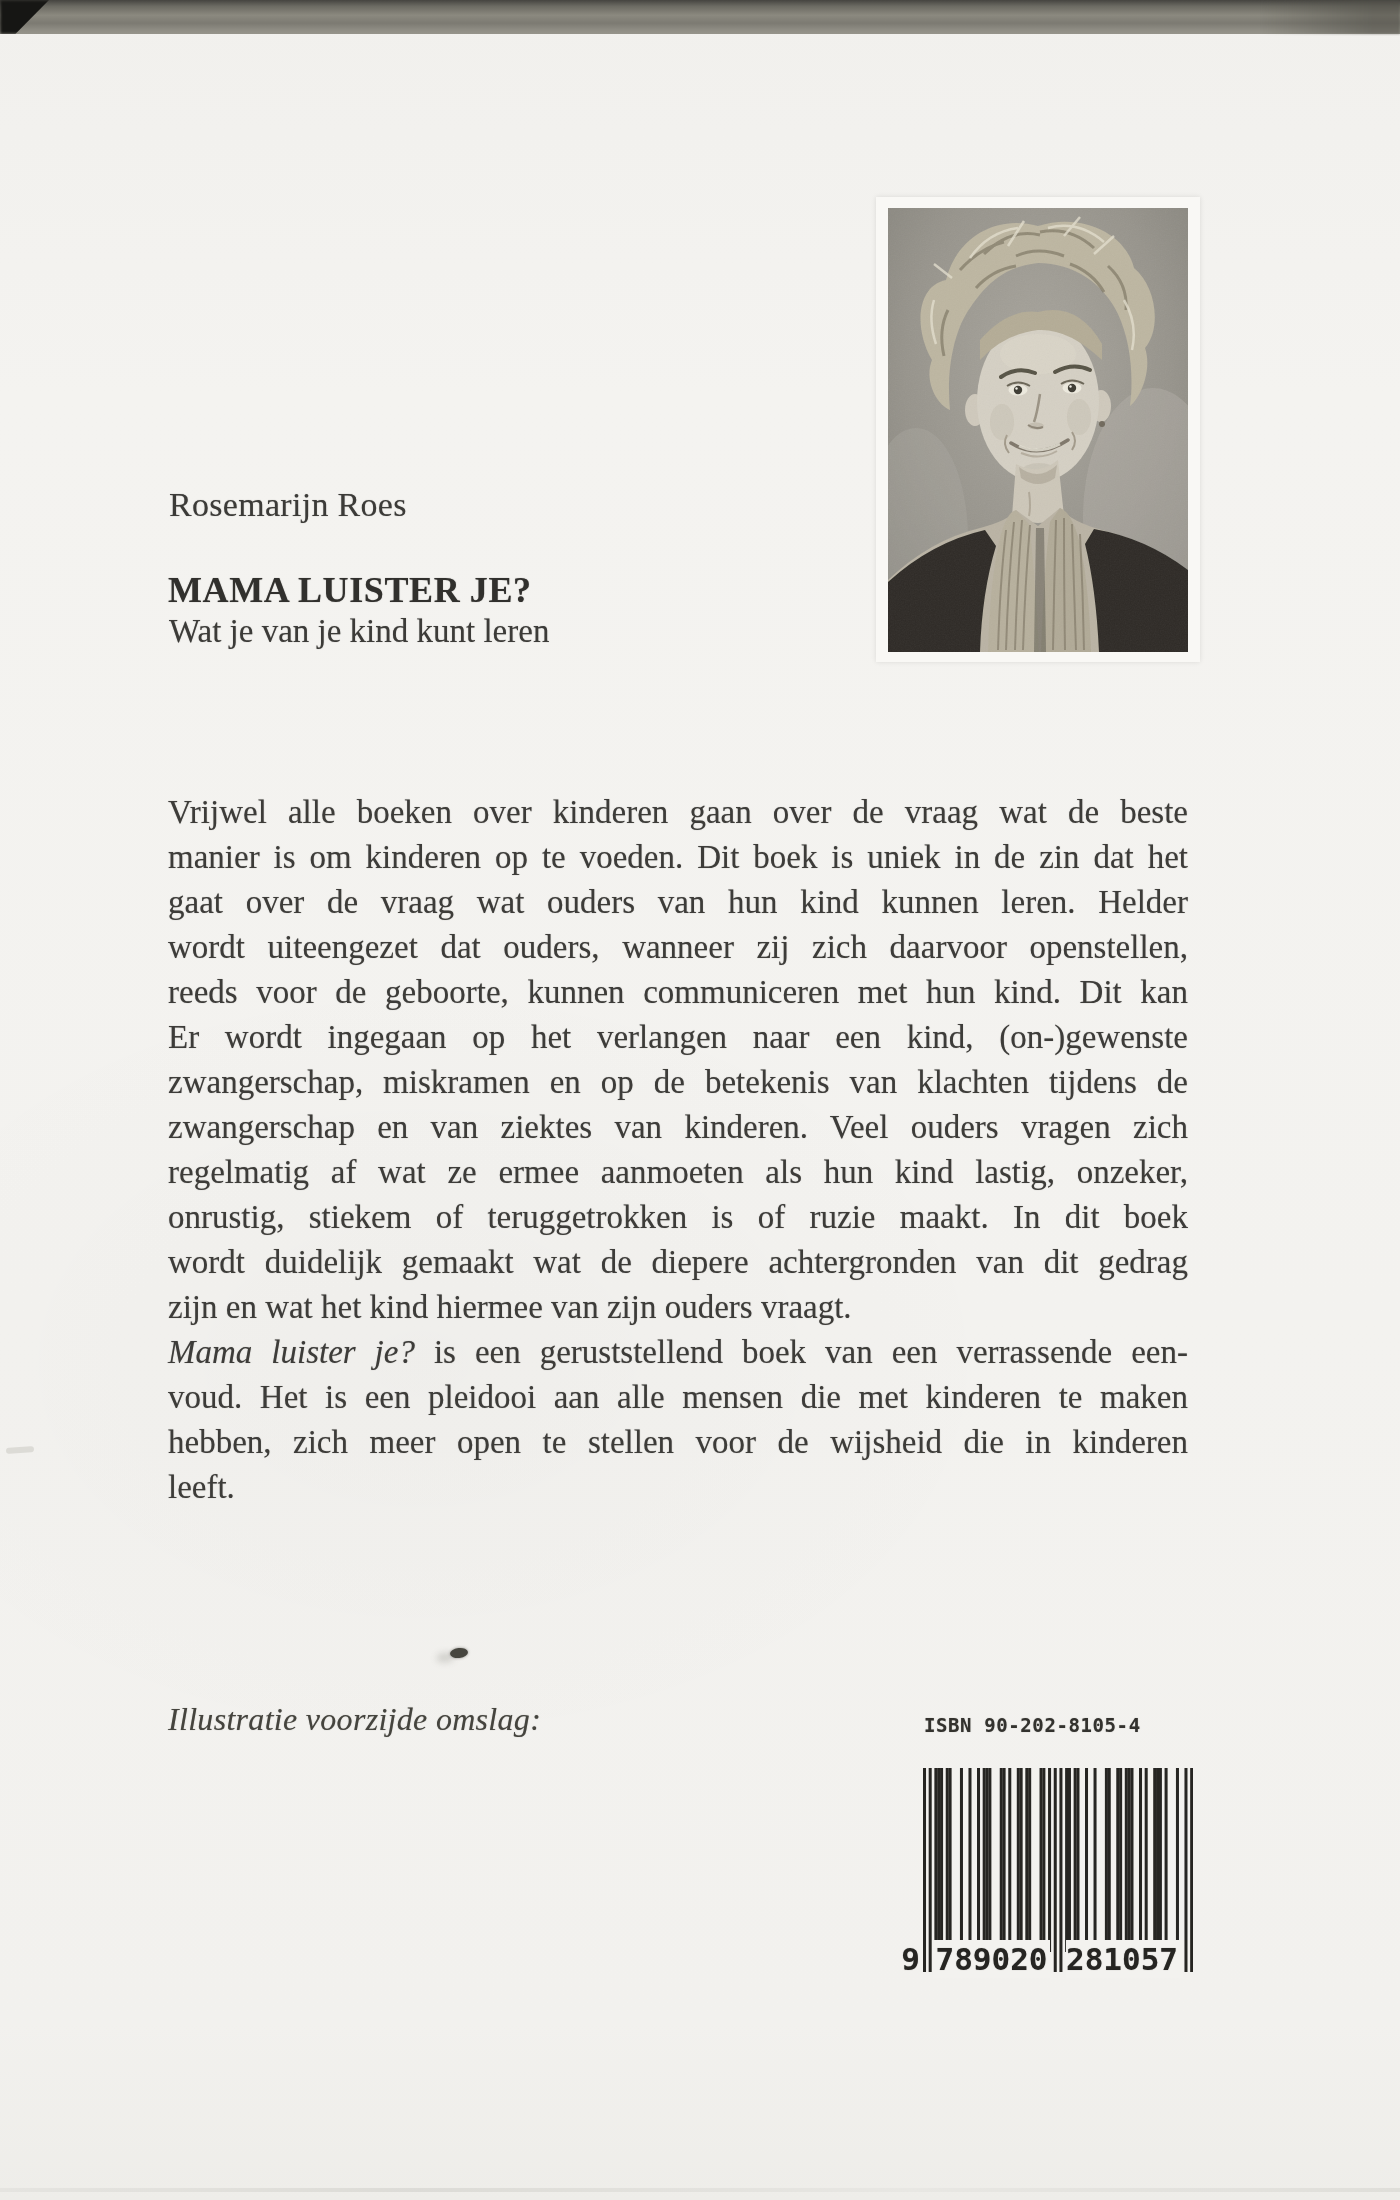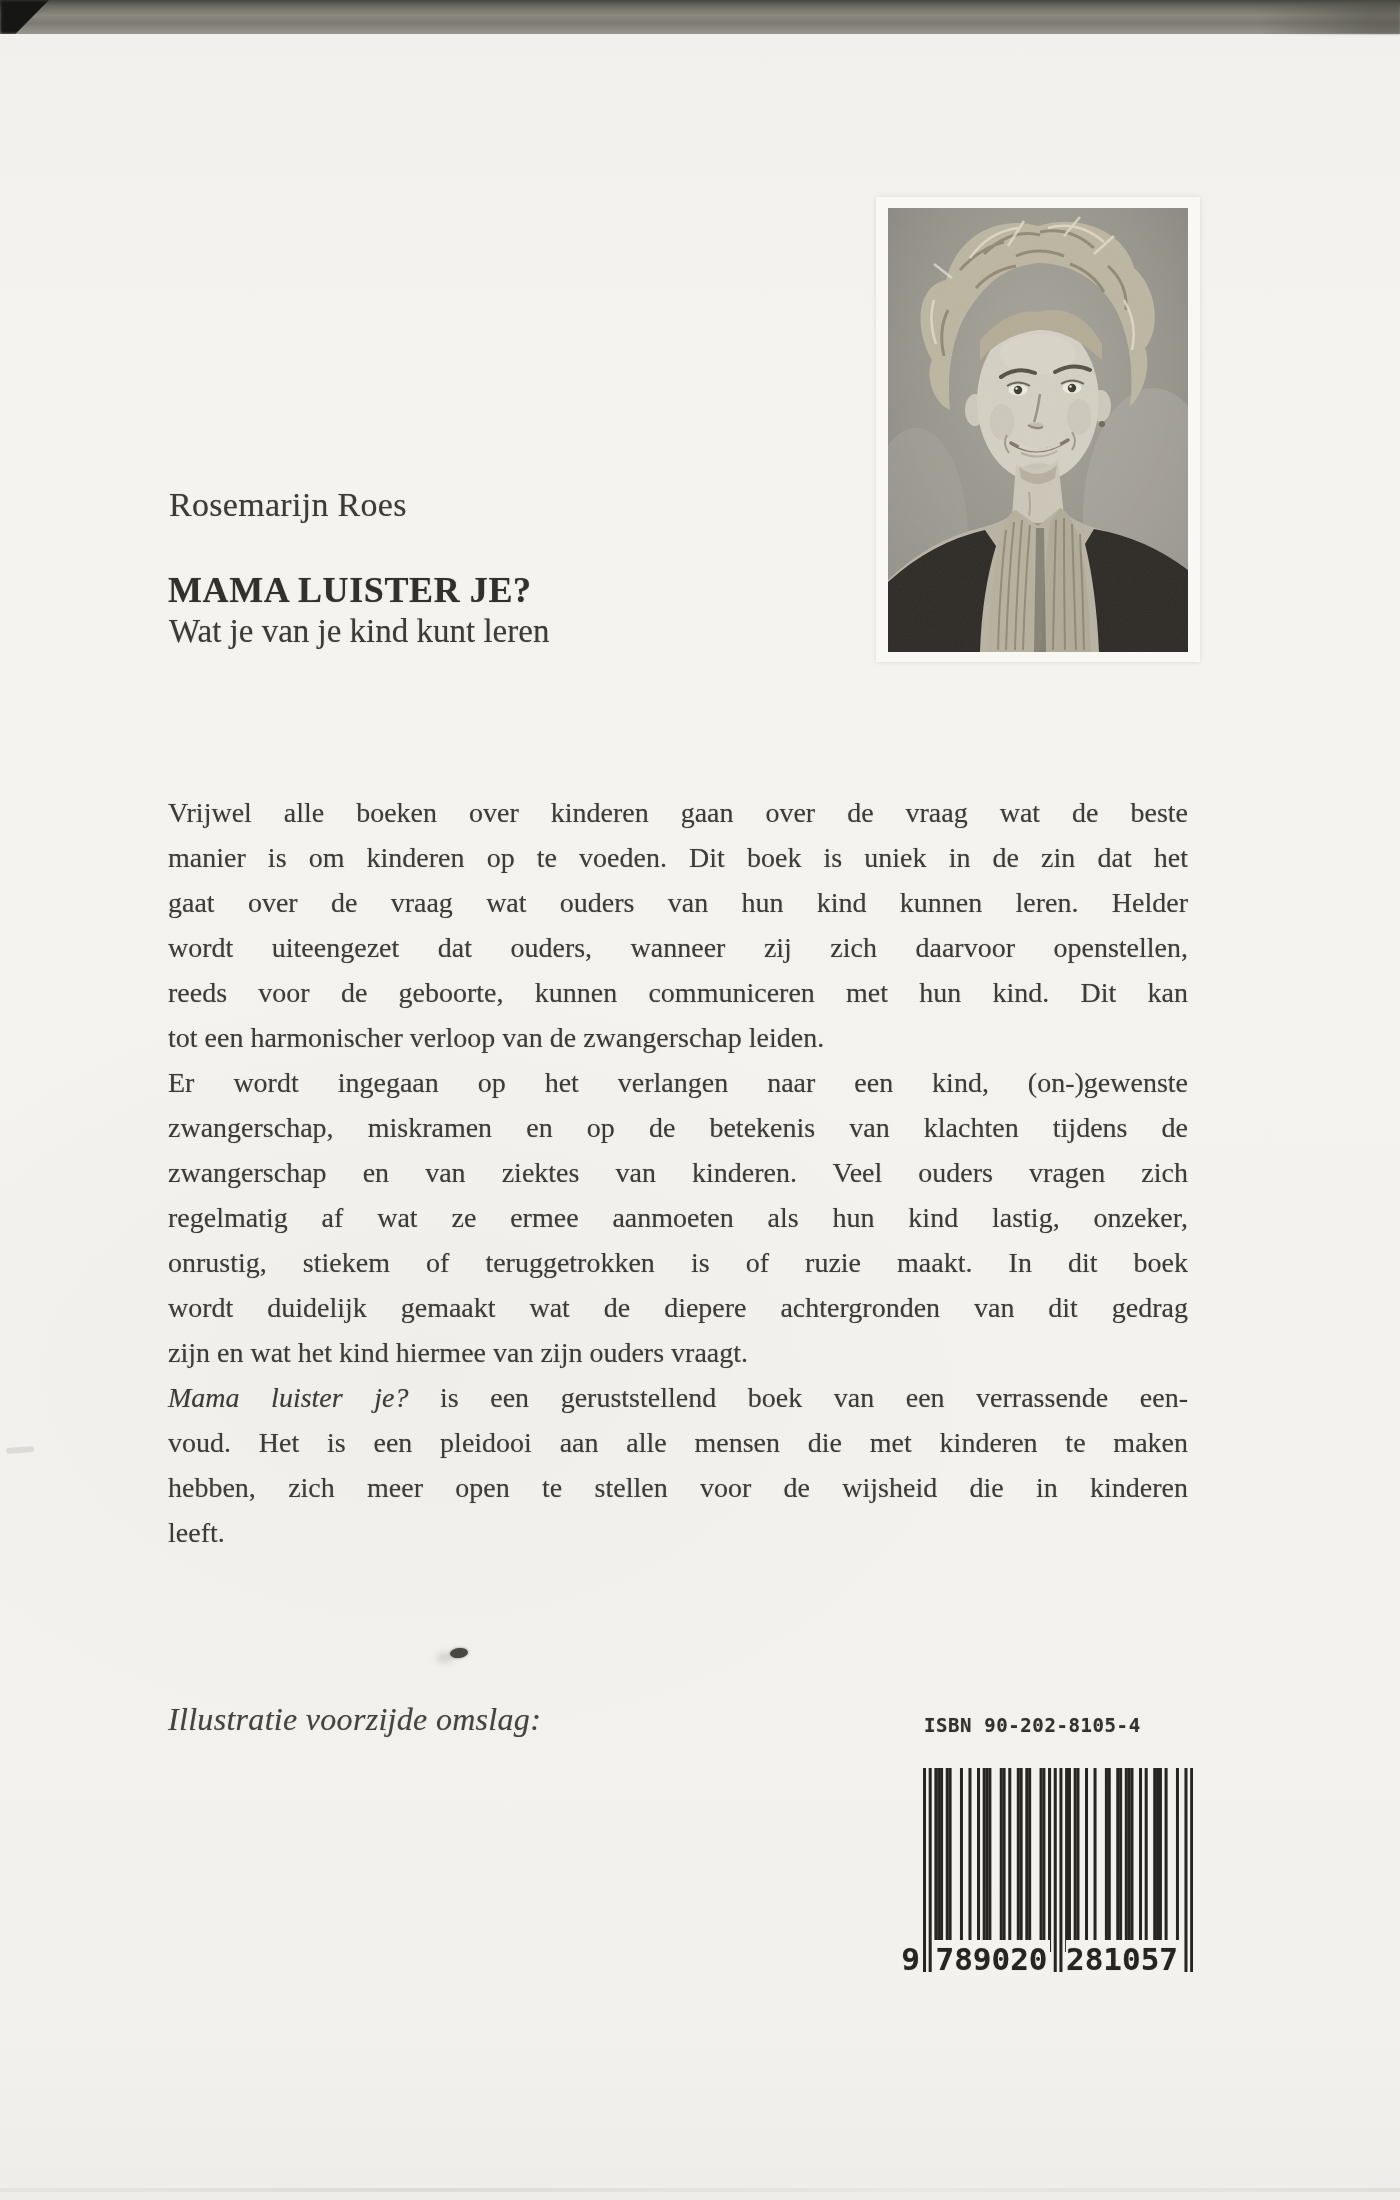--- a/index.html
+++ b/index.html
@@ -44,21 +44,21 @@
     text-shadow:0 0 1px rgba(60,59,56,0.45);
   }
   .photo-print{
     position:absolute;left:876px;top:197px;width:324px;height:465px;
     background:#f9f8f5;
     box-shadow:0 0 5px rgba(0,0,0,0.10);
   }
   .photo-print svg{display:block;margin:11px 12px;}
   .blurb{
     position:absolute;left:168px;top:790px;width:1020px;
-    font-size:28px;line-height:45px;color:#3d3c39;
+    font-size:33px;line-height:45px;color:#3d3c39;
     text-shadow:0 0 1px rgba(61,60,57,0.45);
   }
   .blurb-line{white-space:normal;}
   .blurb-line.j{text-align:justify;text-align-last:justify;}
   .blurb-line em{font-style:italic;}
   .ink-mark{
     position:absolute;left:450px;top:1648px;width:18px;height:10px;
     background:#47463f;border-radius:50%;
     transform:rotate(-6deg);
     box-shadow:0 0 3px rgba(71,70,63,0.6), -14px 3px 6px rgba(120,118,110,0.25);
@@ -219,21 +219,20 @@
       <rect width="300" height="444" filter="url(#grain)" opacity="0.07"></rect>
     </svg>
   </div>
 
   <div class="blurb">
       <div class="blurb-line j">Vrijwel alle boeken over kinderen gaan over de vraag wat de beste</div>
       <div class="blurb-line j">manier is om kinderen op te voeden. Dit boek is uniek in de zin dat het</div>
       <div class="blurb-line j">gaat over de vraag wat ouders van hun kind kunnen leren. Helder</div>
       <div class="blurb-line j">wordt uiteengezet dat ouders, wanneer zij zich daarvoor openstellen,</div>
       <div class="blurb-line j">reeds voor de geboorte, kunnen communiceren met hun kind. Dit kan</div>
-      <div class="blurb-line">tot een harmonischer verloop van de zwangerschap leiden.</div>
       <div class="blurb-line j">Er wordt ingegaan op het verlangen naar een kind, (on-)gewenste</div>
       <div class="blurb-line j">zwangerschap, miskramen en op de betekenis van klachten tijdens de</div>
       <div class="blurb-line j">zwangerschap en van ziektes van kinderen. Veel ouders vragen zich</div>
       <div class="blurb-line j">regelmatig af wat ze ermee aanmoeten als hun kind lastig, onzeker,</div>
       <div class="blurb-line j">onrustig, stiekem of teruggetrokken is of ruzie maakt. In dit boek</div>
       <div class="blurb-line j">wordt duidelijk gemaakt wat de diepere achtergronden van dit gedrag</div>
       <div class="blurb-line">zijn en wat het kind hiermee van zijn ouders vraagt.</div>
       <div class="blurb-line j"><em>Mama luister je?</em> is een geruststellend boek van een verrassende een-</div>
       <div class="blurb-line j">voud. Het is een pleidooi aan alle mensen die met kinderen te maken</div>
       <div class="blurb-line j">hebben, zich meer open te stellen voor de wijsheid die in kinderen</div>

